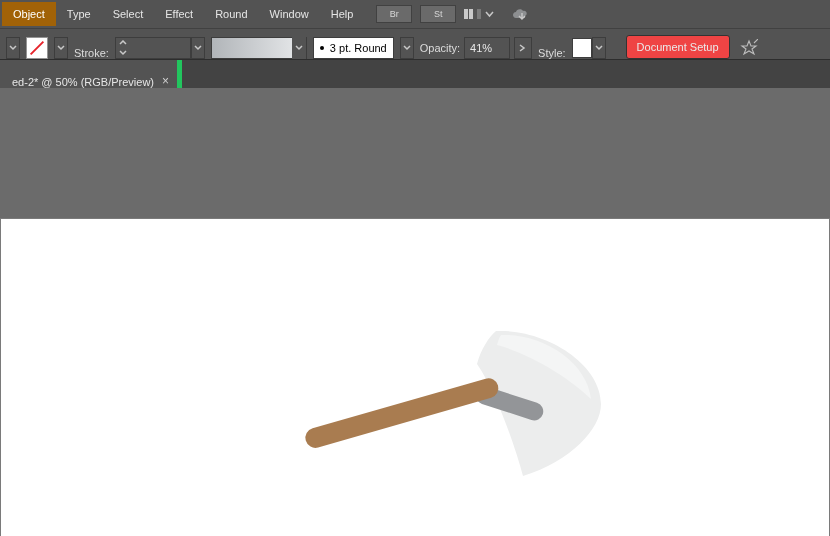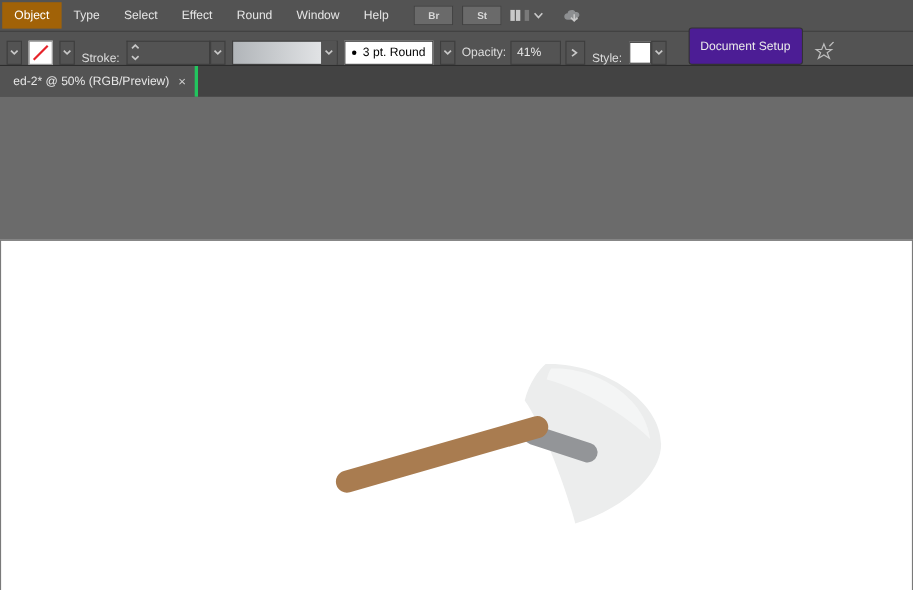--- a/index.html
+++ b/index.html
@@ -3,21 +3,21 @@
 <meta charset="utf-8">
 <style>
   * { box-sizing: border-box; margin: 0; padding: 0; font-family: -apple-system, "Segoe UI", Tahoma, sans-serif; }
   body { width: 830px; height: 536px; overflow: hidden; background: #535353; color: #e8e8e8; font-size: 11px; }
 
   
   .menubar { height: 28px; background: #535353; display: flex; align-items: center; padding: 0 2px; gap: 0; }
   .menubar .mi { padding: 6px 11px; color: #e6e6e6; cursor: default; }
   .menubar .mi.sel { background: #a16207; color: #fff; }
   .menubar .sep { width: 12px; }
-  .menubar .sq { width: 36px; height: 18px; background: #6a6a6a; display: flex; align-items: center; justify-content: center; font-size: 9px; font-weight: bold; color: #d8d8d8; margin-right: 8px; border: 1px solid #414141; }
+  .menubar .sq { width: 36px; height: 18px; background: #6a6a6a; display: flex; align-items: center; justify-content: center; font-size: 9px; font-weight: normal; color: #d8d8d8; margin-right: 8px; border: 1px solid #414141; }
   .menubar .layout { display: flex; align-items: center; gap: 4px; margin-right: 8px; }
   .menubar .layout .col { display: flex; gap: 1px; }
   .menubar .layout .c { width: 4px; height: 10px; background: #c9c9c9; }
   .menubar .layout .c.dim { background: #7a7a7a; }
   .menubar .cloud { display:flex; align-items:center; margin-left:8px; }
   .menubar svg { display:block; }
 
   
   .ctrlbar { height: 32px; background: #535353; border-top: 1px solid #414141; border-bottom: 1px solid #2d2d2d; display: flex; align-items: flex-end; padding: 0 6px; gap: 6px; }
   .swatch { width: 22px; height: 22px; background: #fff; border: 1px solid #949494; position: relative; display:flex; align-items:center; justify-content:center; }
@@ -31,26 +31,26 @@
   .strokew { width: 60px; height:22px; border:1px solid #3d3d3d; border-left:none; }
   .brushbox { display:flex; align-items:center; height:22px; border:1px solid #3d3d3d; background:#535353; }
   .brushbox .thumb { width: 80px; height:20px; background: linear-gradient(90deg,#b1b5b9,#e1e3e5); }
   .profile { display:flex; align-items:center; height:22px; border:1px solid #3d3d3d; background:#fff; color:#000; padding:0 6px; gap:6px;margin-top:17px; }
   .profile .dot { width:4px;height:4px;border-radius:50%;background:#000; }
   .op { display:flex; align-items:center; gap:4px; }
   .op .val { width:46px; height:22px; border:1px solid #3d3d3d; background:#535353; display:flex; align-items:center; padding:0 5px; }
   .op .ang { width:18px; height:22px; border:1px solid #3d3d3d; display:flex; align-items:center; justify-content:center; }
   .stylebox { display:flex; align-items:center; height:22px; }
   .stylebox .sw { width:20px; height:20px; background:#fff; border:1px solid #3d3d3d; }
-  .btn { height:34px; padding:0 10px; border:1px solid #333; border-radius:3px; background:#4c1d95; display:flex; align-items:center; color:#eaeaea; cursor:default; }
+  .btn { height:24px; padding:0 10px; border:1px solid #333; border-radius:3px; background:#ef4444; display:flex; align-items:center; color:#eaeaea; cursor:default; }
   .staricon { margin-left:4px; }
 
   
   .tabstrip { height: 28px; background: #434343; display:flex; align-items:stretch; }
-  .tab { background:#535353; color:#e6e6e6; display:flex; align-items:center; padding:0 8px 0 12px; gap:8px; font-size:11px; border-right:3px solid #22c55e; }
+  .tab { background:#535353; color:#e6e6e6; display:flex; align-items:flex-end; padding:0 8px 0 12px; gap:8px; font-size:11px; border-right:5px solid #22c55e; }
   .tab .x { font-size:12px; color:#d0d0d0; }
 
   
   .workarea { position:absolute; left:0; right:0; top:88px; bottom:0; background:#6b6b6b; }
   .canvas  { position:absolute; left:0; top:130px; width:830px; height:536px; background:#fff; border:1px solid #7a7a7a; }
   .canvas svg { position:absolute; left:290px; top:90px; }
 
   .chev { fill:none; stroke:#c8c8c8; stroke-width:1.5; }
 </style>
 </head>

